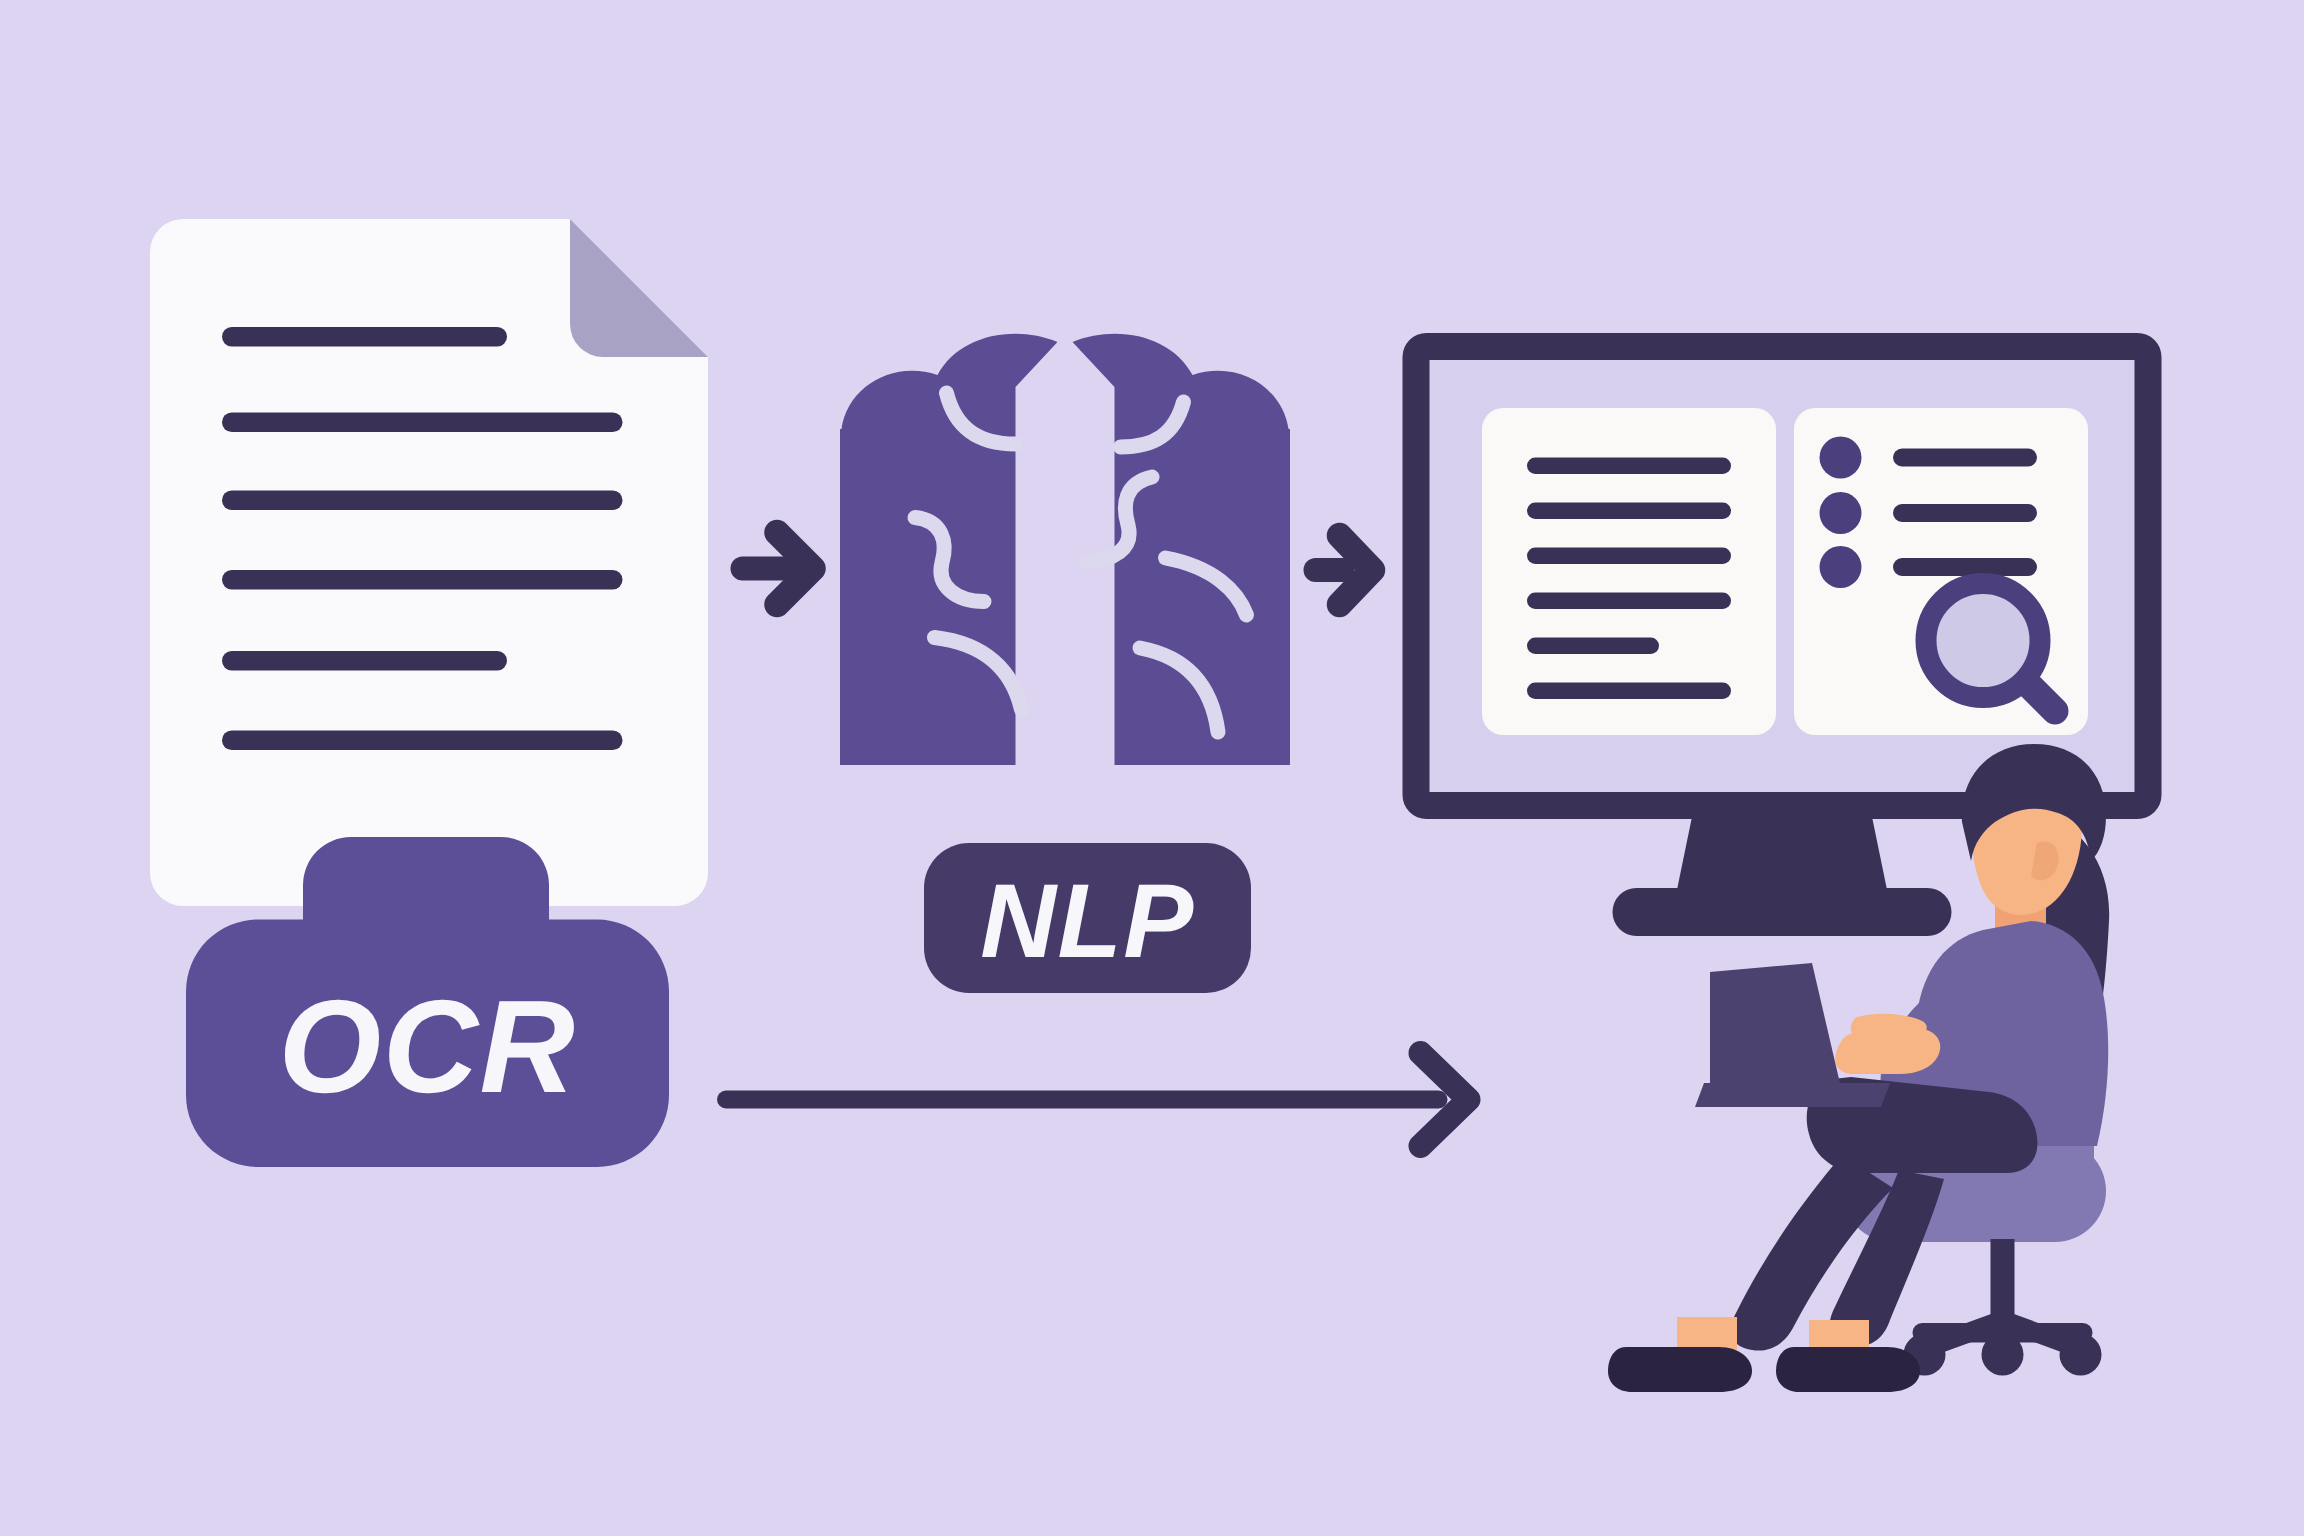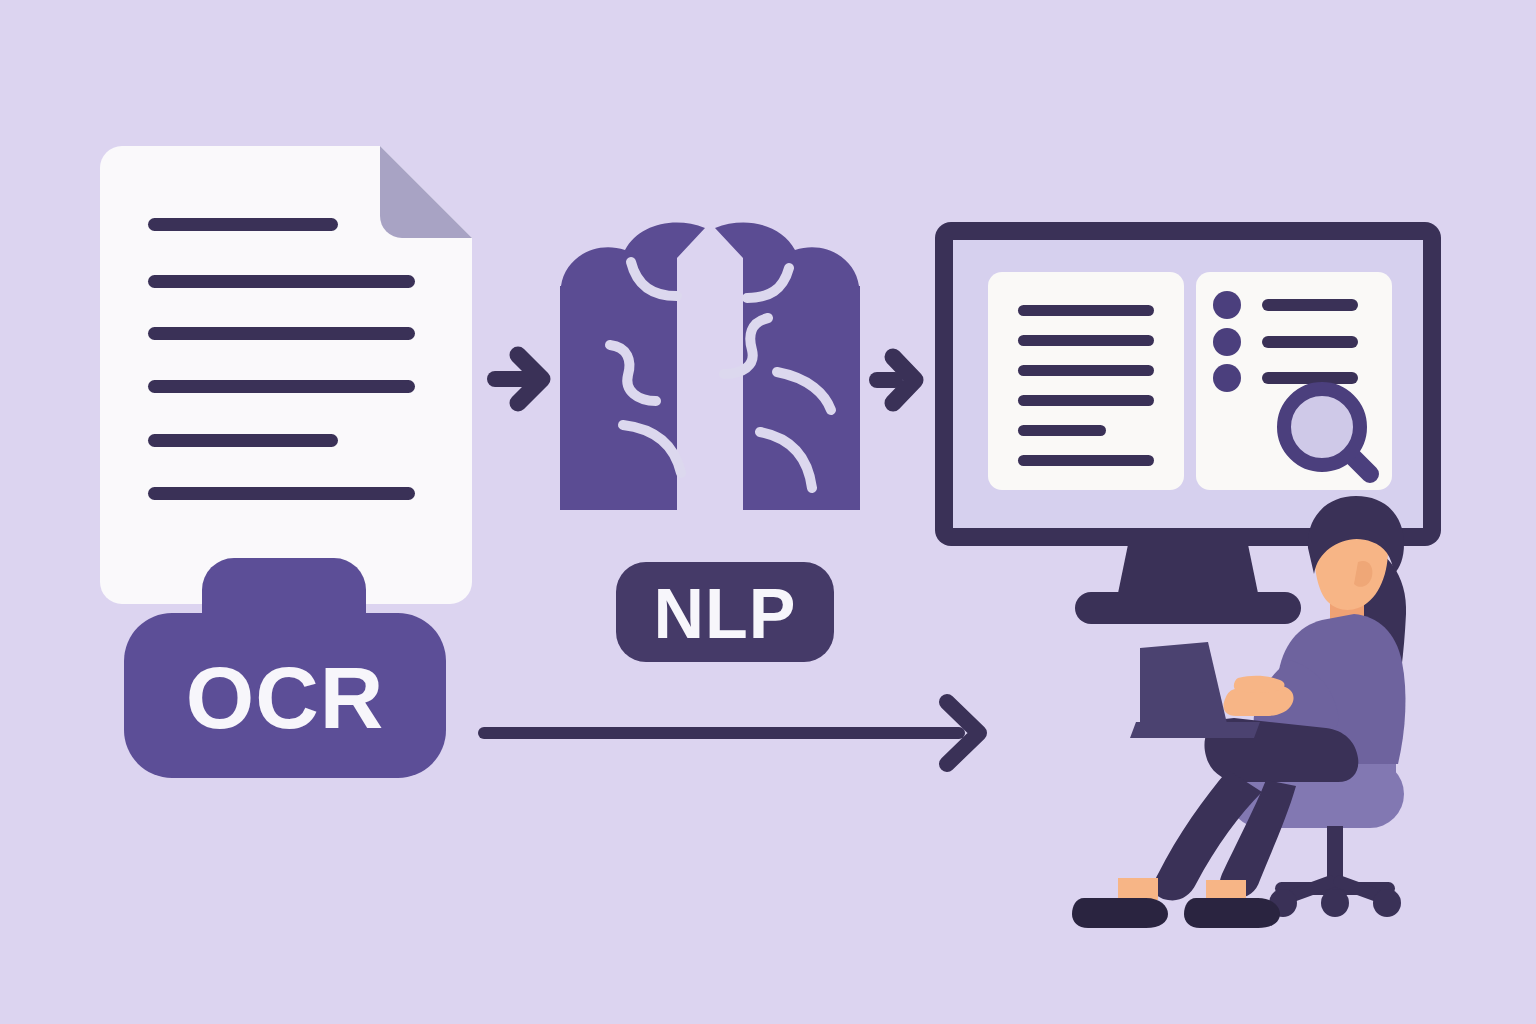--- a/index.html
+++ b/index.html
@@ -9,20 +9,21 @@
   }
   body {
     font-family: "Liberation Sans", sans-serif;
   }
   #stage {
     position: relative;
     width: 1536px;
     height: 1024px;
     background: #f97316;
     overflow: hidden;
+    font-style: italic;
   }
   #stage svg.layer {
     position: absolute;
     left: 0;
     top: 0;
     width: 1536px;
     height: 1024px;
   }
   .badge-label {
     font-family: "Liberation Sans", sans-serif;

